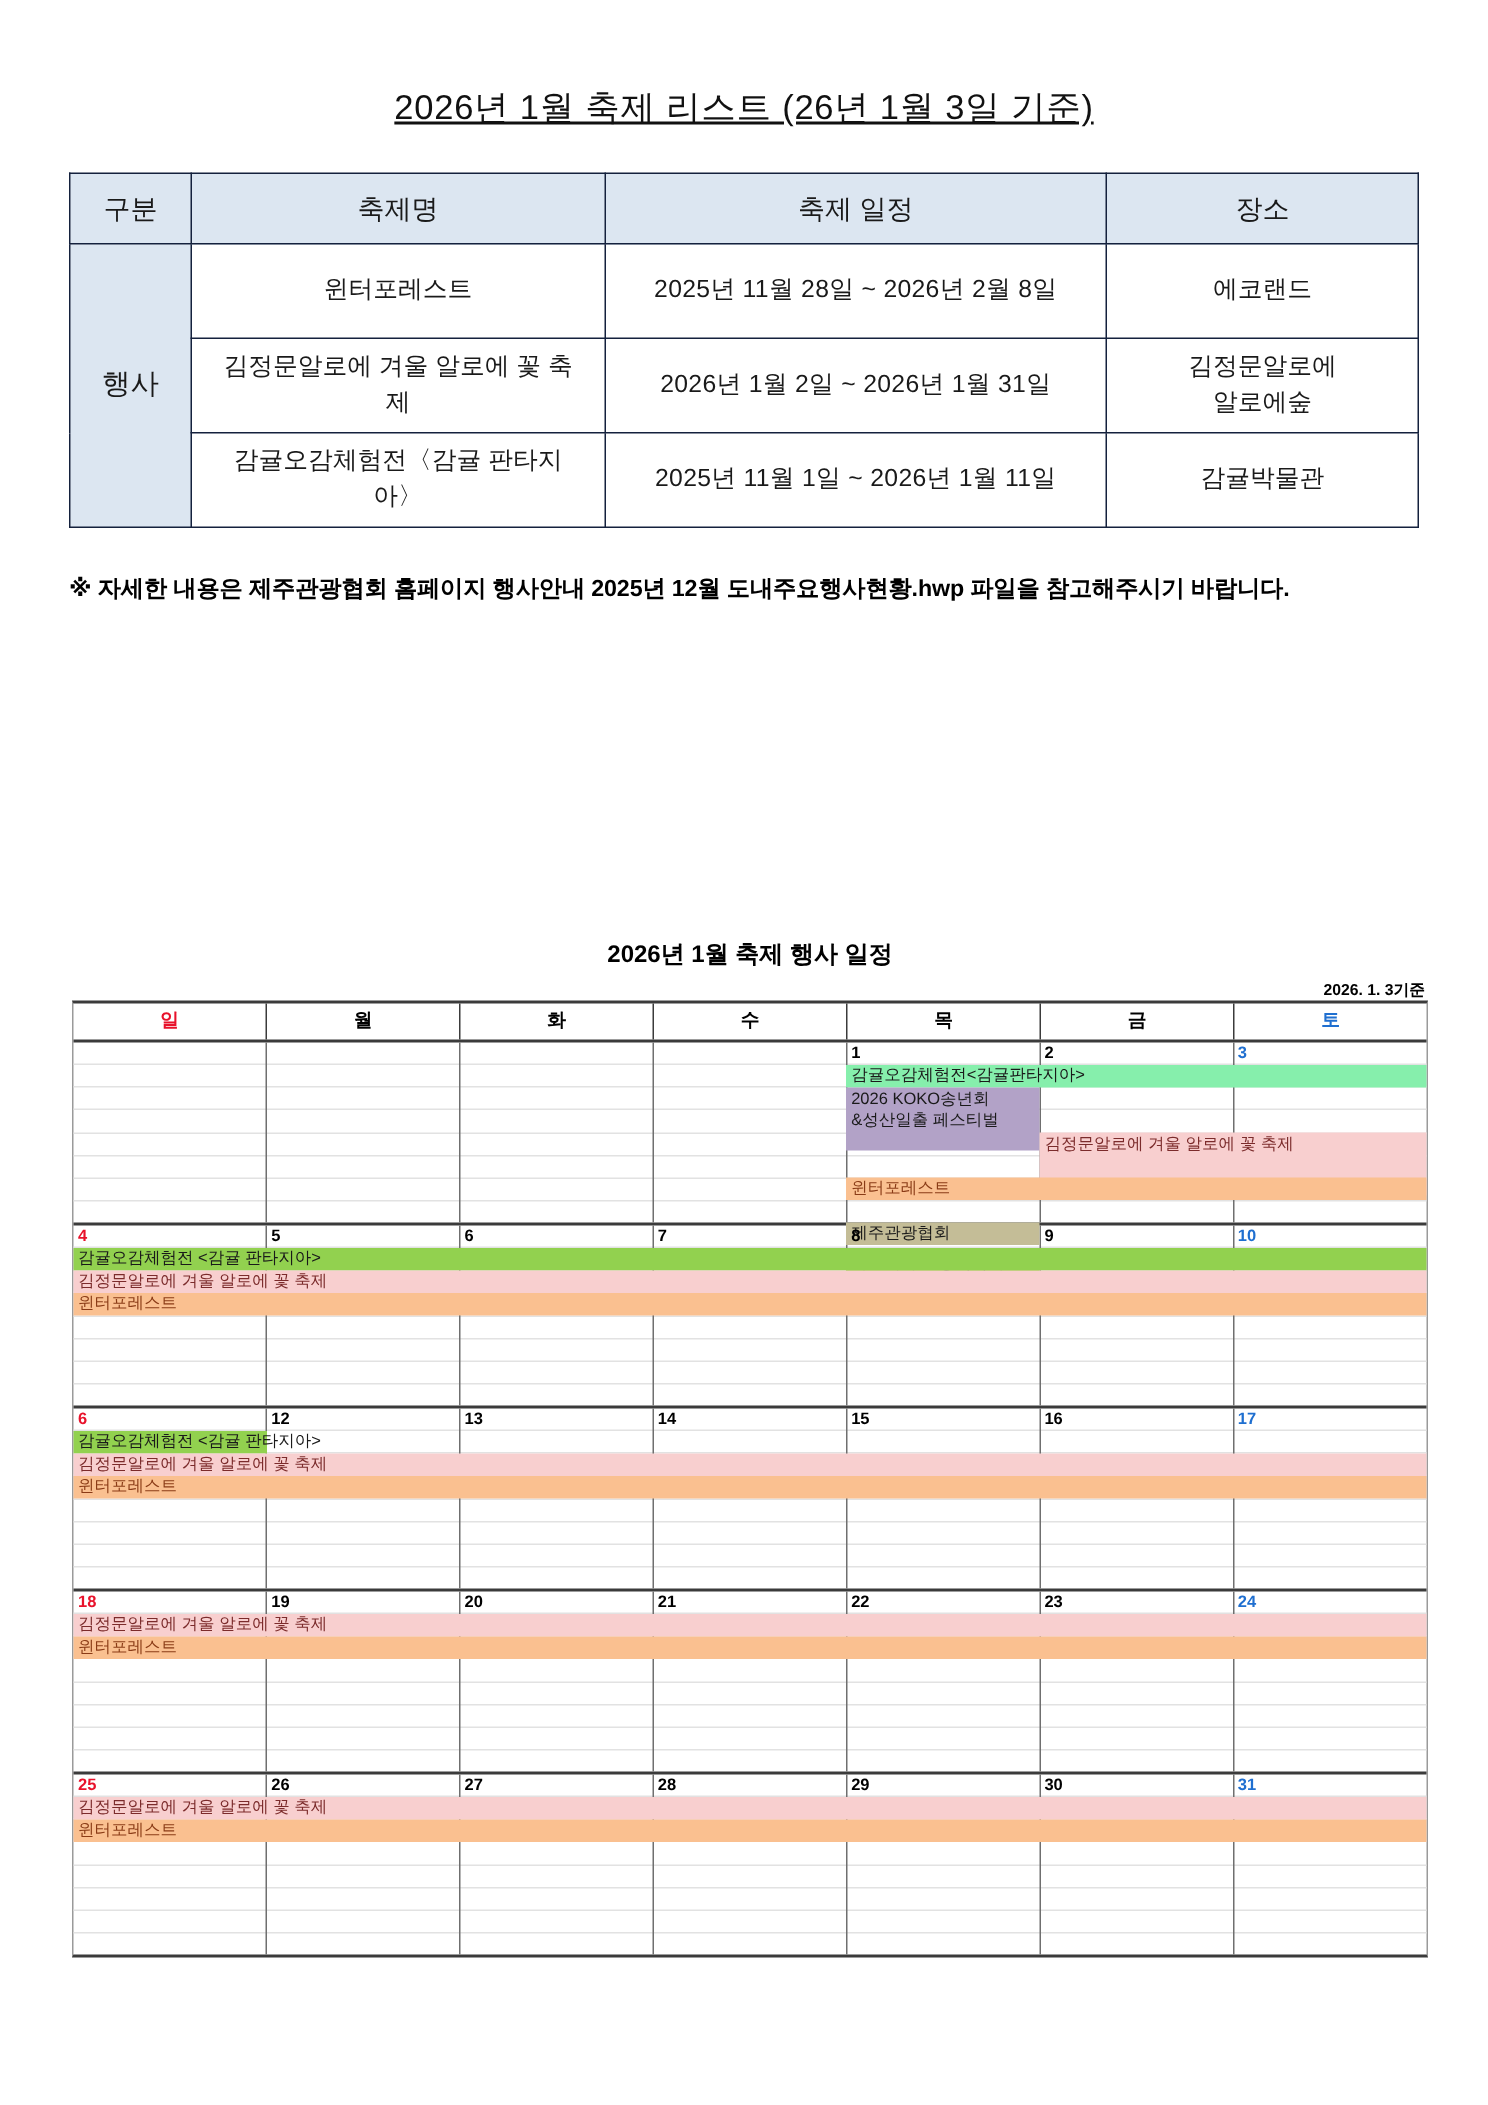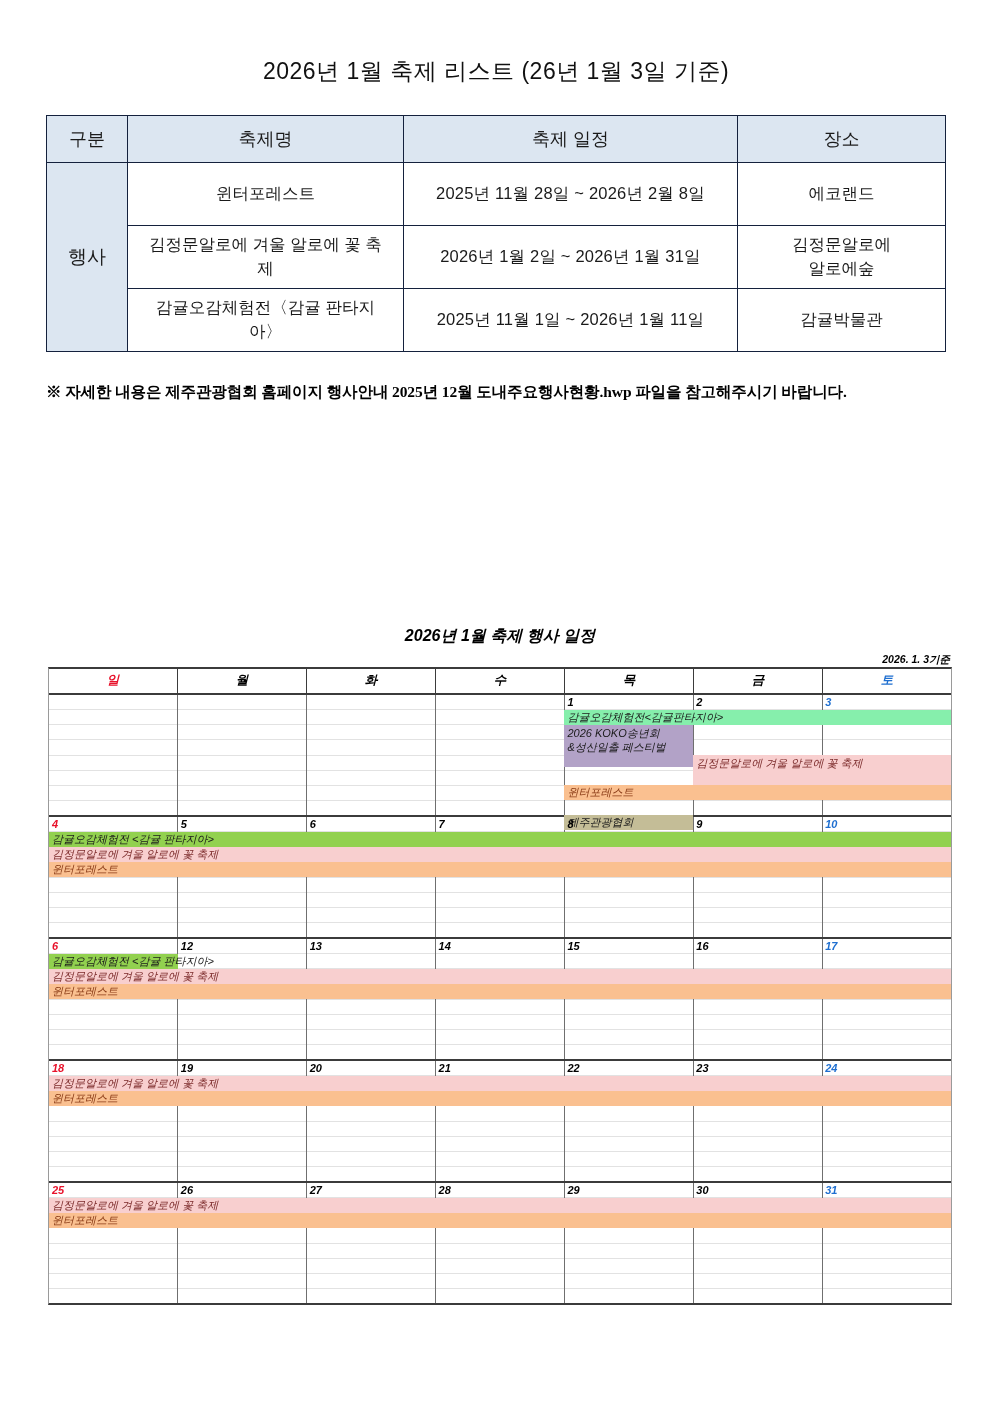--- a/index.html
+++ b/index.html
@@ -17,20 +17,21 @@
   }
 
   
   .doc-title {
     text-align: center;
     font-size: 23px;
     letter-spacing: 0.5px;
     padding-top: 56px;
     font-weight: normal;
     color: #111;
+    text-decoration: underline;
   }
 
   
   .main-table-wrap {
     padding: 28px 46px 0 46px;
   }
   table.festival-table {
     border-collapse: collapse;
     width: 900px;
     table-layout: fixed;
@@ -63,30 +64,28 @@
   td.row-name  { height: 50px; }
   td.row-sched { font-size: 15.5px; letter-spacing: 0.2px; }
 
   
   .footnote {
     padding: 30px 18px 0 46px;
     font-size: 15.5px;
     font-weight: bold;
     color: #000;
     letter-spacing: -0.1px;
-    font-family: Liberation Serif, serif;
   }
 
   
   .cal-wrap {
     position: absolute;
     left: 48px;
     top: 626px;
     width: 904px;
-    font-style: italic;
   }
   .cal-title {
     text-align: center;
     font-size: 16px;
     font-weight: bold;
     color: #000;
     padding-bottom: 6px;
   }
   .cal-stamp-row {
     position: relative;

